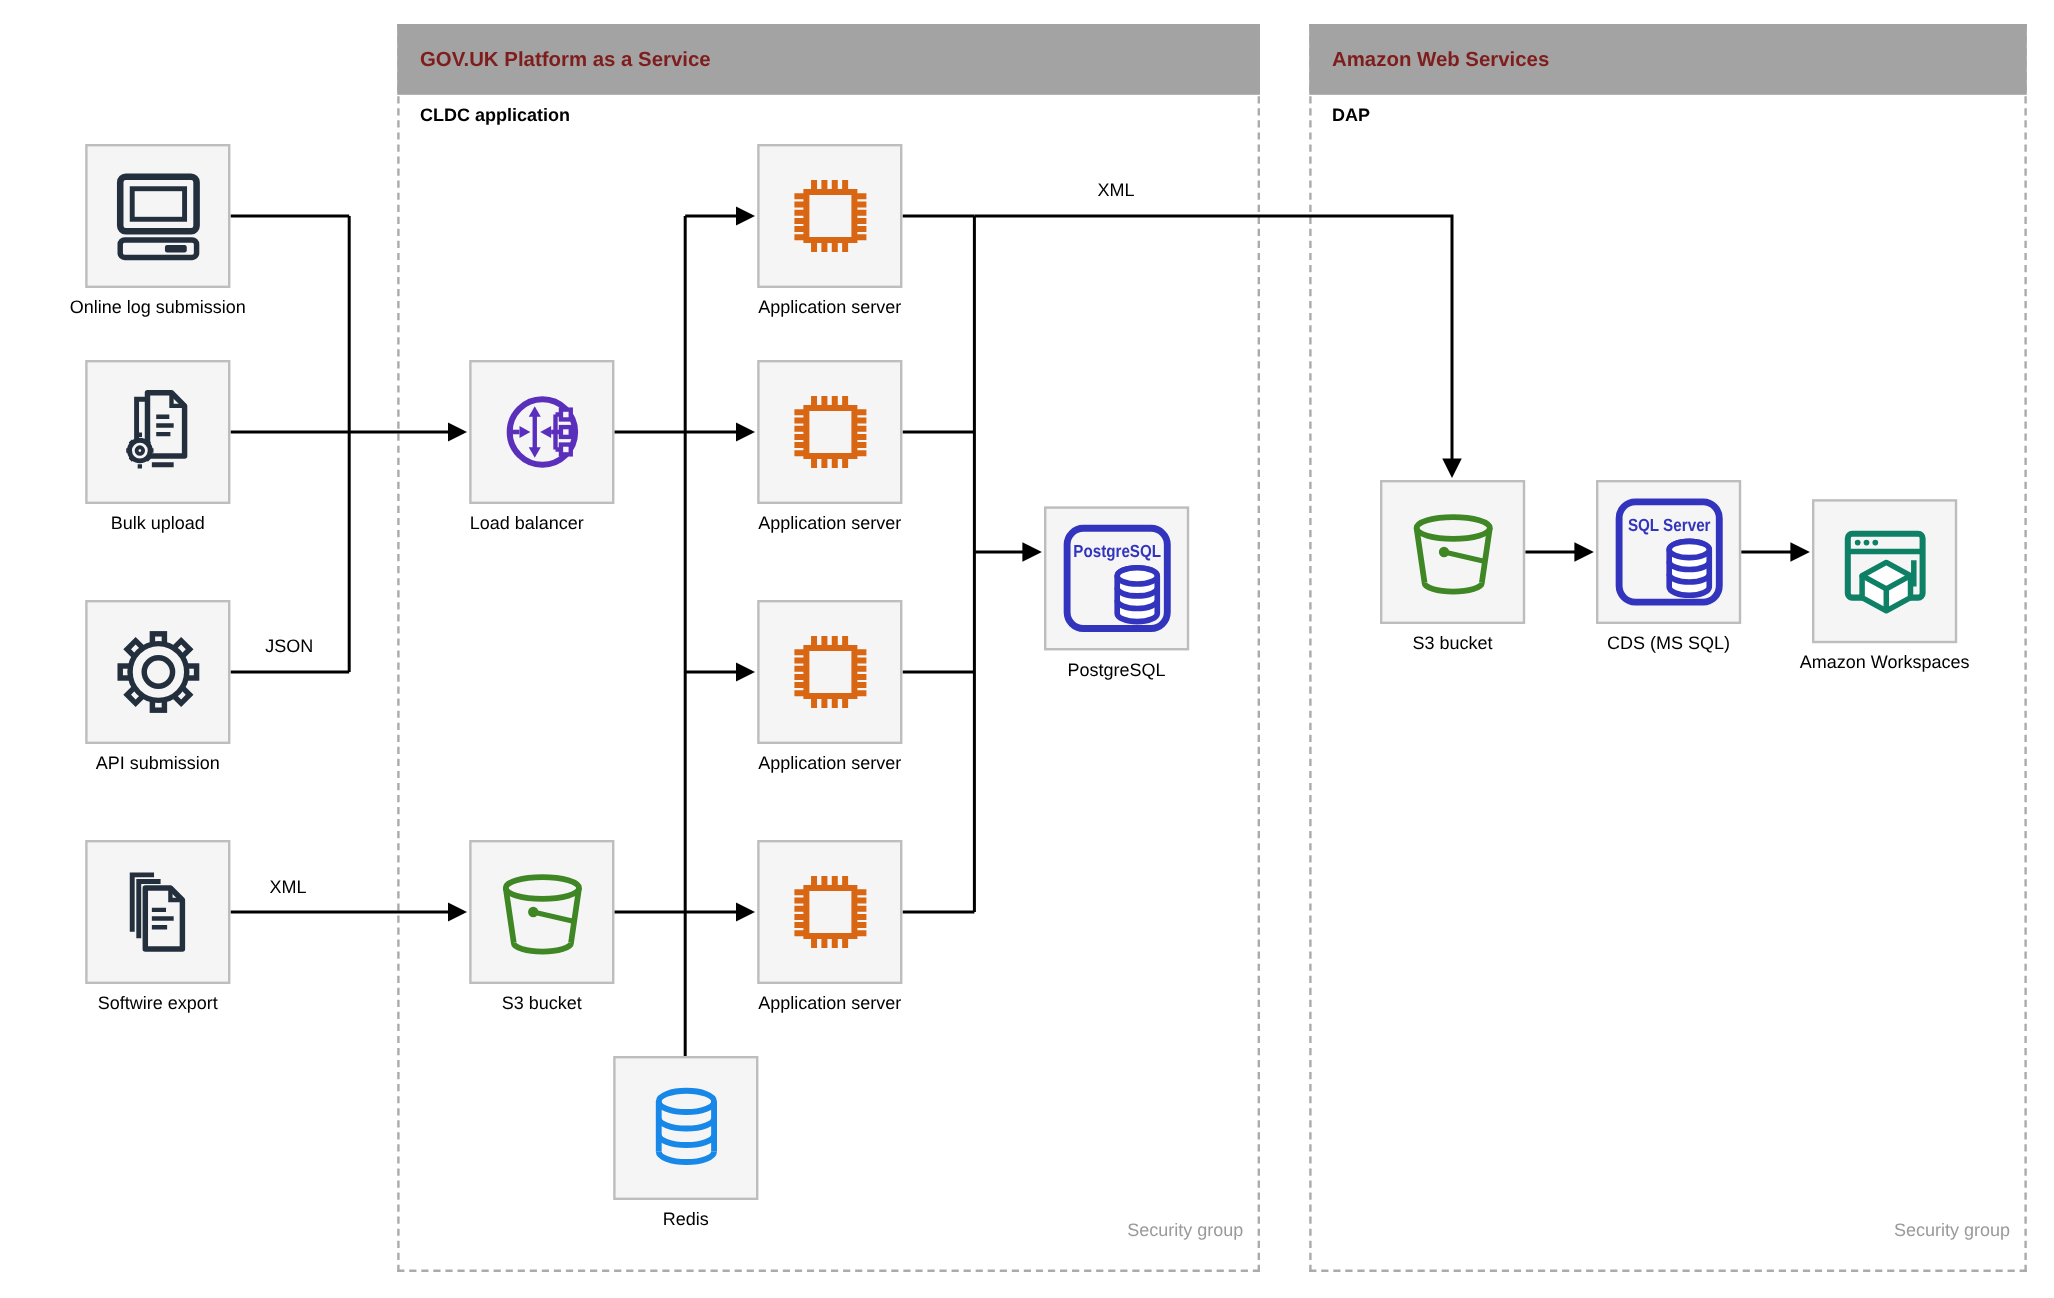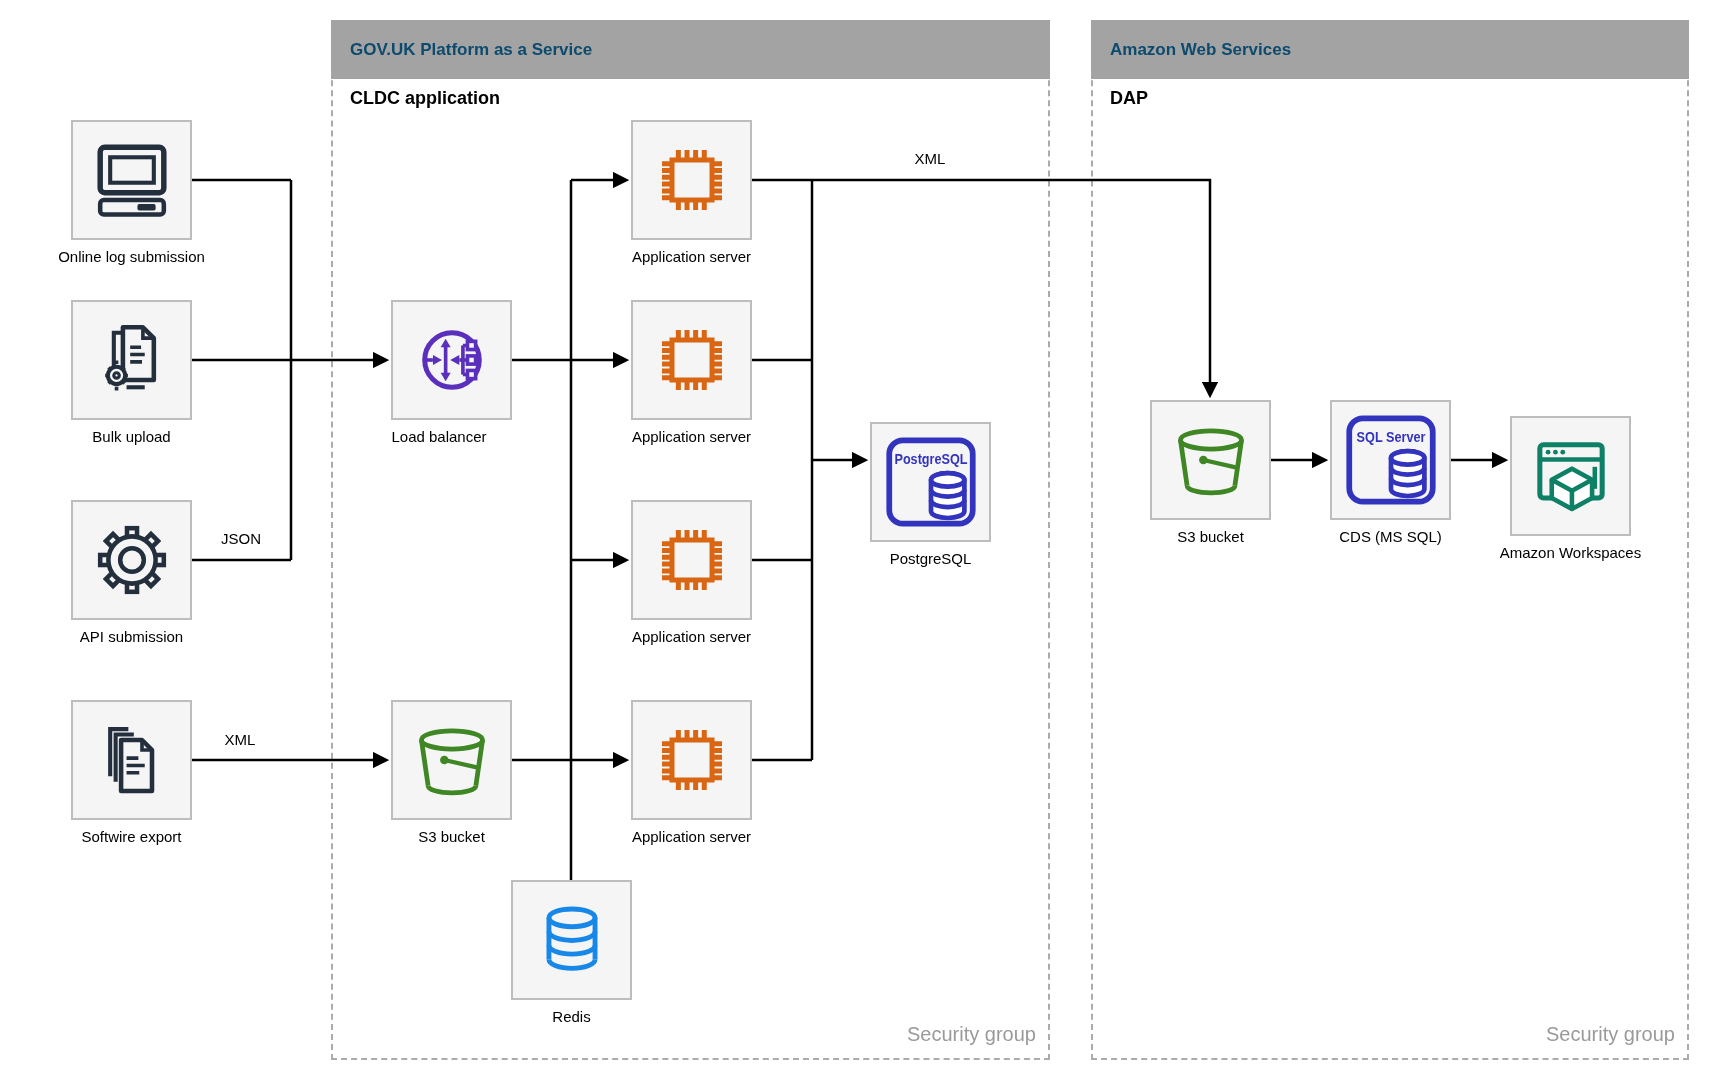--- a/index.html
+++ b/index.html
@@ -2,23 +2,23 @@
 <html style="--navy: #242F3E; --orange: #D86613; --purple: #5A2FBB; --green: #3F8624; --pgblue: #3334BE; --redisblue: #1787E8; --teal: #0D8066; --headerbg: #A3A3A3; --boxbg: #F5F5F5; --boxborder: #BDBDBD; --dashborder: #ABABAB; --footertext: #9A9A9A; --line: #000000;"><head>
 <meta charset="utf-8">
 <style>
   html,body{margin:0;padding:0;background:#ffffff;}
   body{font-family:"Liberation Sans","DejaVu Sans",sans-serif;}
   #canvas{position:relative;width:1712px;height:1082px;background:#fff;overflow:hidden;}
 
   
   .zone{position:absolute;border:2px dashed var(--dashborder);box-sizing:border-box;}
   .zone-header{position:absolute;left:-2px;top:-2px;right:-2px;height:59px;background:var(--headerbg);
-    color:#0c4a6e;font-weight:bold;font-size:17px;display:flex;align-items:center;padding-left:19px;}
-  .zone-sub{position:absolute;left:17px;top:66px;font-weight:bold;font-size:18px;color:#000;}
-  .zone-footer{position:absolute;right:12px;bottom:12px;font-size:20px;color:var(--footertext);text-align:center;}
+    color:#7f1d1d;font-weight:bold;font-size:17px;display:flex;align-items:center;padding-left:19px;}
+  .zone-sub{position:absolute;left:17px;top:66px;font-weight:bold;font-size:15px;color:#000;}
+  .zone-footer{position:absolute;right:12px;bottom:24px;font-size:15px;color:var(--footertext);text-align:center;}
 
   
   .node{position:absolute;border-radius:13px;}
   .nodebox{position:absolute;left:0;top:0;width:121px;height:120px;background:var(--boxbg);
     border:2px solid var(--boxborder);box-sizing:border-box;display:flex;align-items:center;justify-content:center;}
   .nodelabel{position:absolute;top:128px;left:50%;transform:translateX(-50%);width:230px;
     text-align:center;font-size:15px;color:#000;white-space:nowrap;}
 
   .ic-navy{color:var(--navy);}
   .ic-orange{color:var(--orange);}

